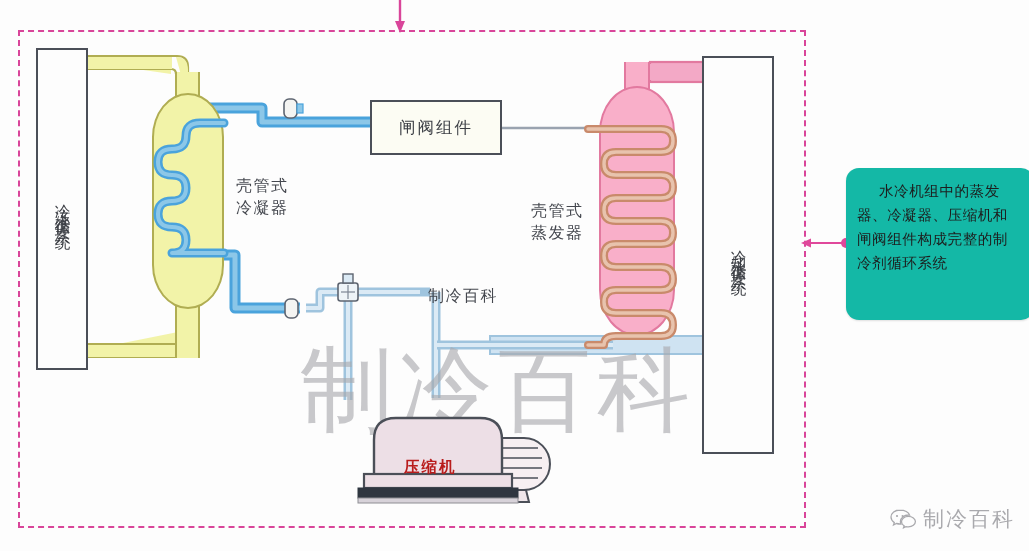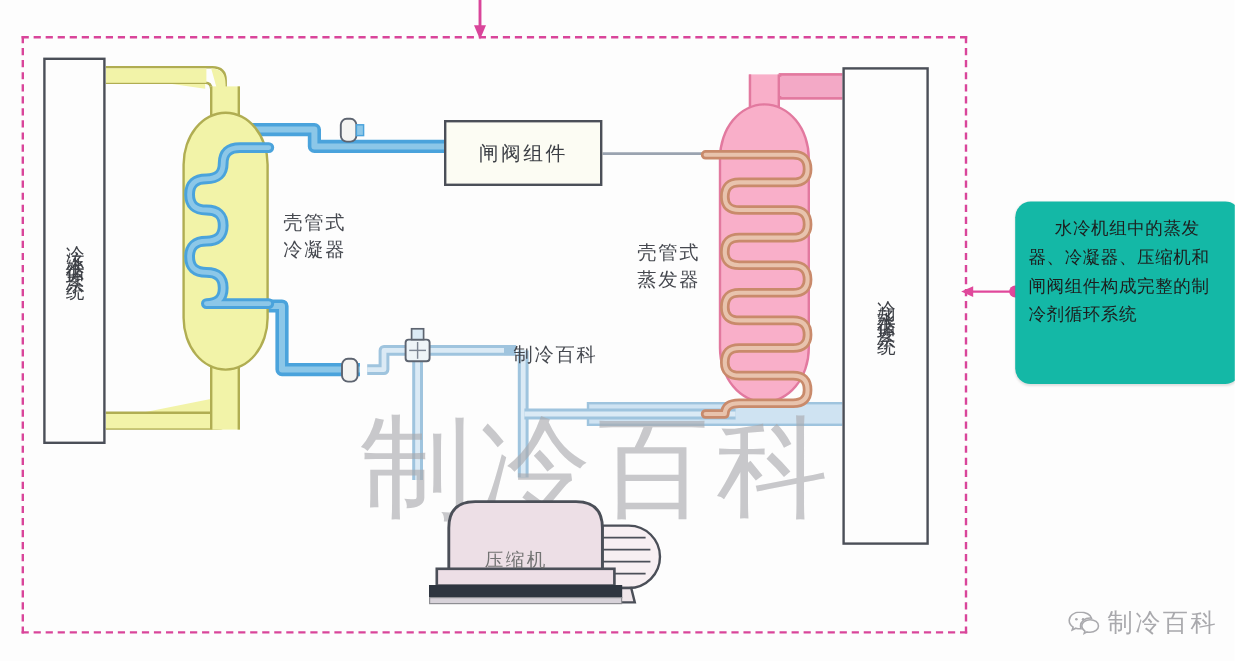--- a/index.html
+++ b/index.html
@@ -63,21 +63,21 @@
   
   #gate-box{position:absolute;left:370px;top:100px;width:132px;height:55px;
       border:2.5px solid #4b4f58;background:#fcfcf3;box-sizing:border-box;z-index:6;
       display:flex;align-items:center;justify-content:center;}
   #gate-box span{font-size:16.5px;letter-spacing:2px;color:#3c3f45;
       font-family:"DejaVu Serif",serif;}
 
   
   #compressor{position:absolute;left:352px;top:370px;width:200px;height:140px;z-index:6;}
   #comp-label{position:absolute;left:404px;top:457px;font-size:15.5px;letter-spacing:2px;
-      color:#737373;font-family:"DejaVu Serif",serif;z-index:8;}
+      color:#b91c1c;font-family:"DejaVu Serif",serif;z-index:8;font-weight:bold;}
 
   
   #callout{position:absolute;left:846px;top:168px;width:188px;height:152px;
       background:#14b8a6;border-radius:13px;box-sizing:border-box;
       padding:11px 11px 0 11px;z-index:9;
       box-shadow:0 1px 2px rgba(0,0,0,.12);}
   #callout p{margin:0;font-size:14.6px;line-height:24px;letter-spacing:.5px;
       color:#1d1d1d;font-family:"DejaVu Serif",serif;text-indent:22px;}
   #callout-leader{position:absolute;left:800px;top:236px;width:50px;height:14px;z-index:8;}
 

